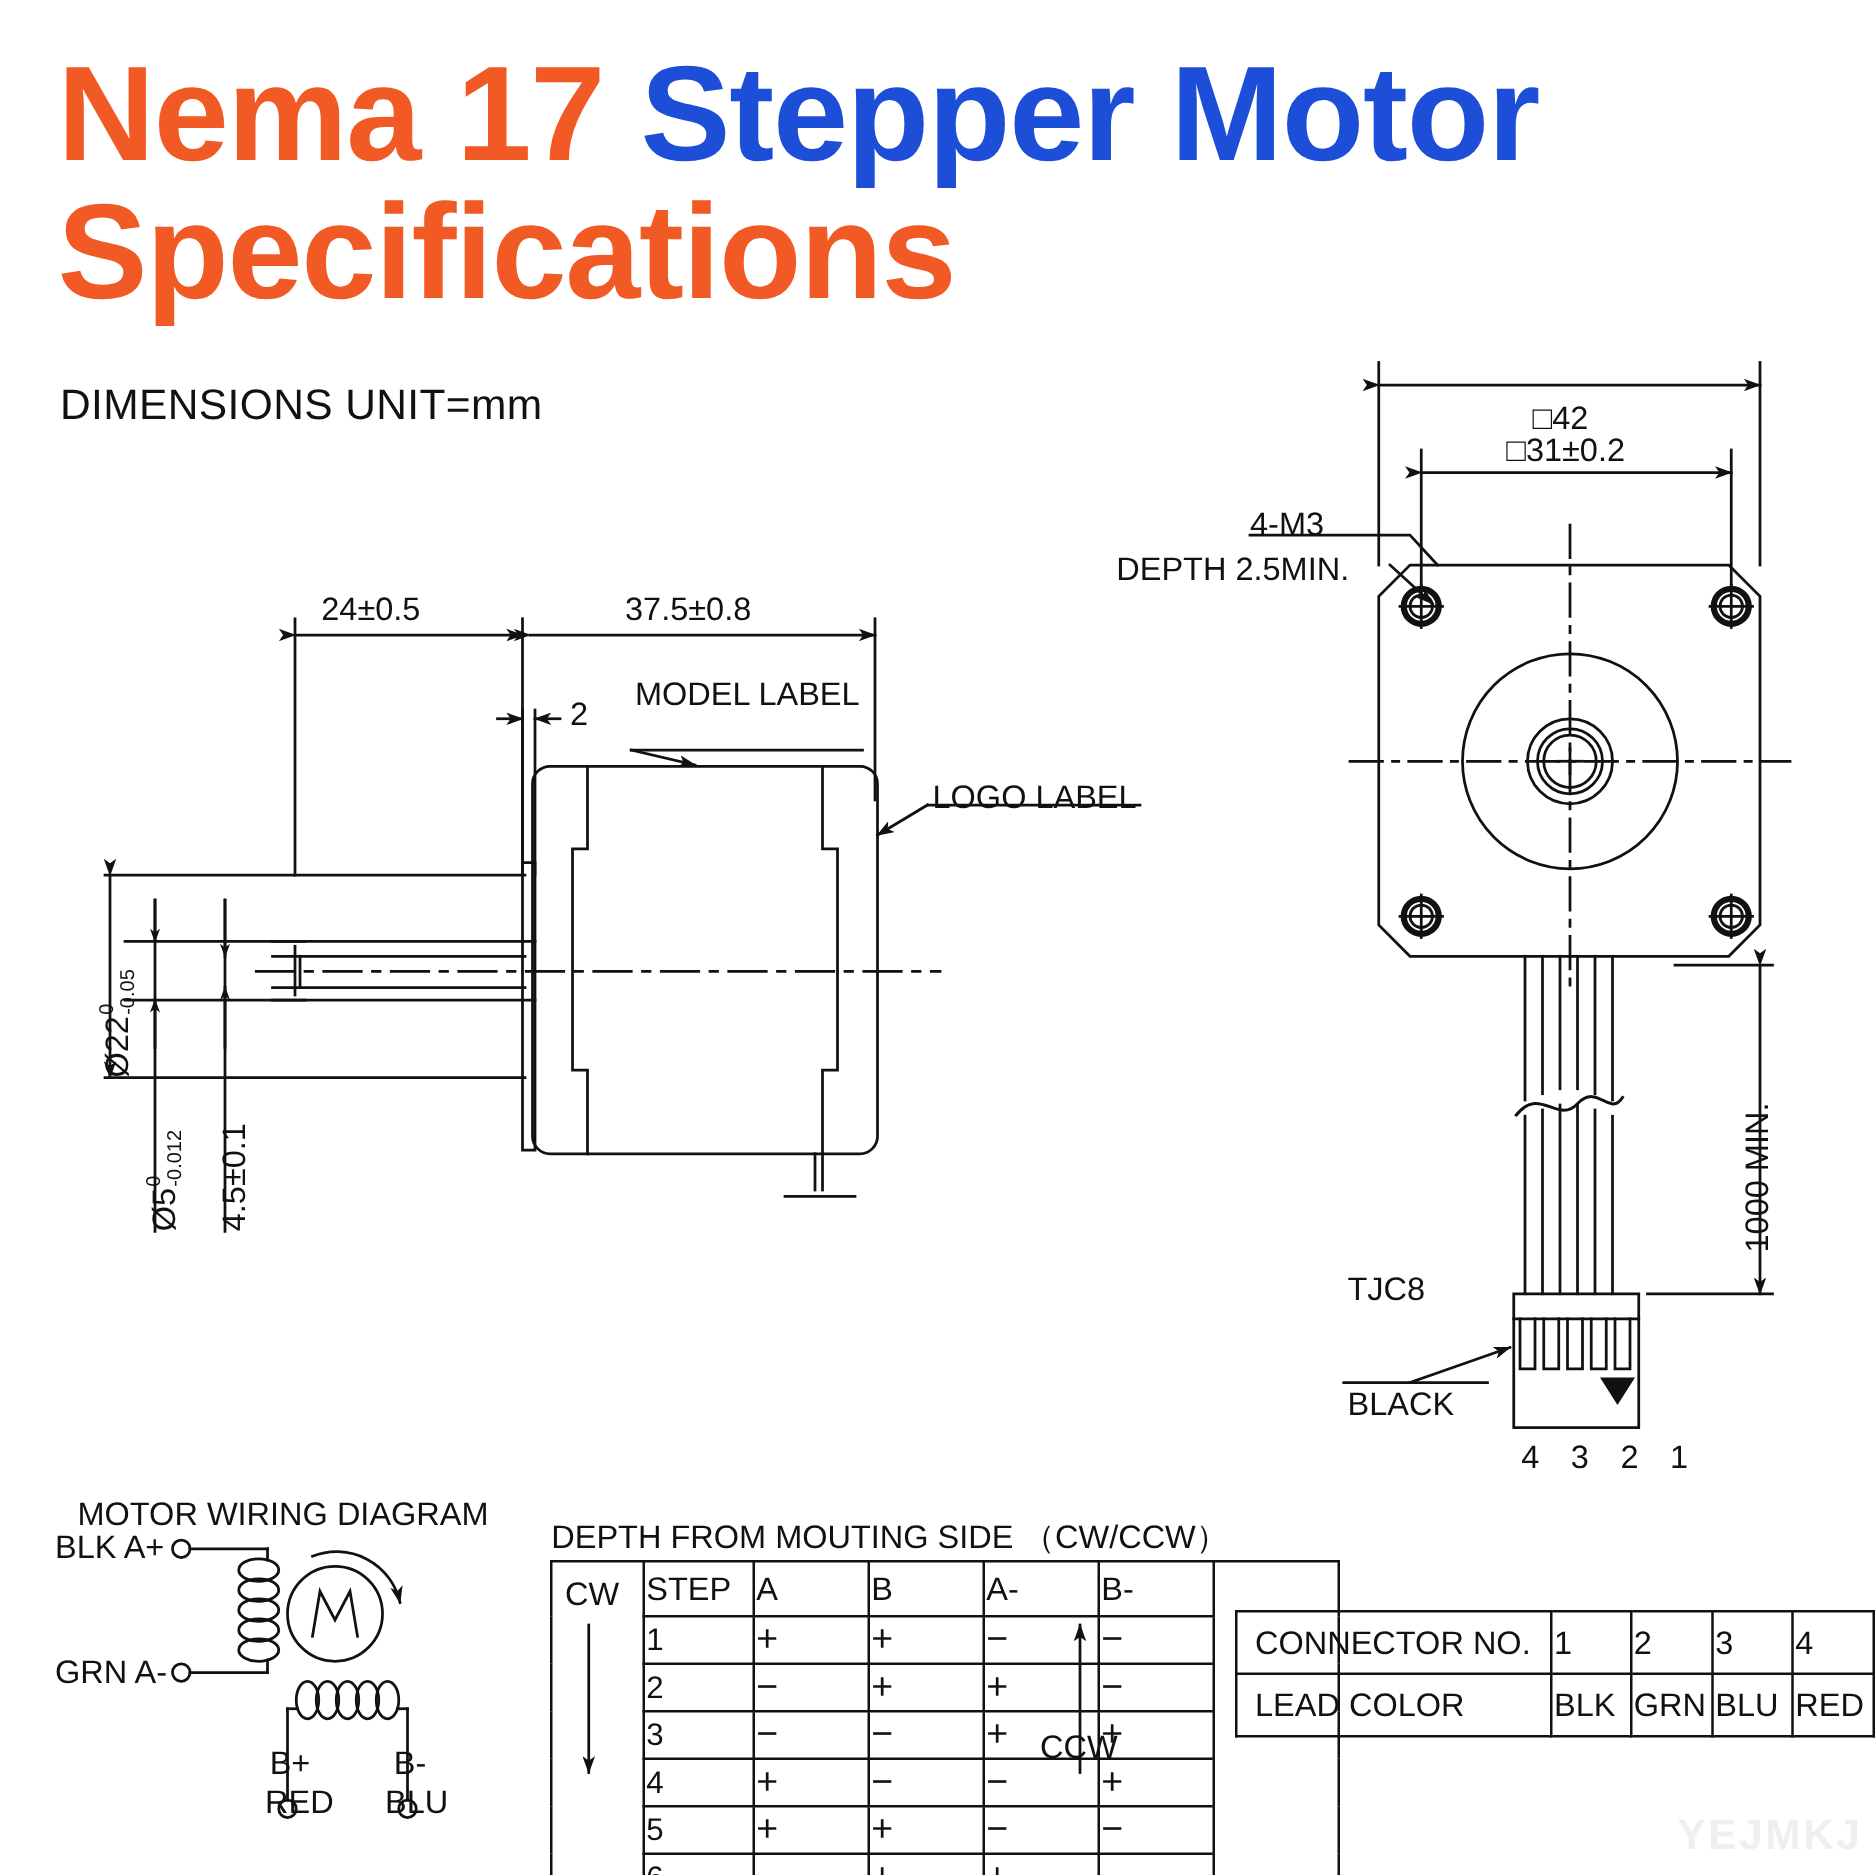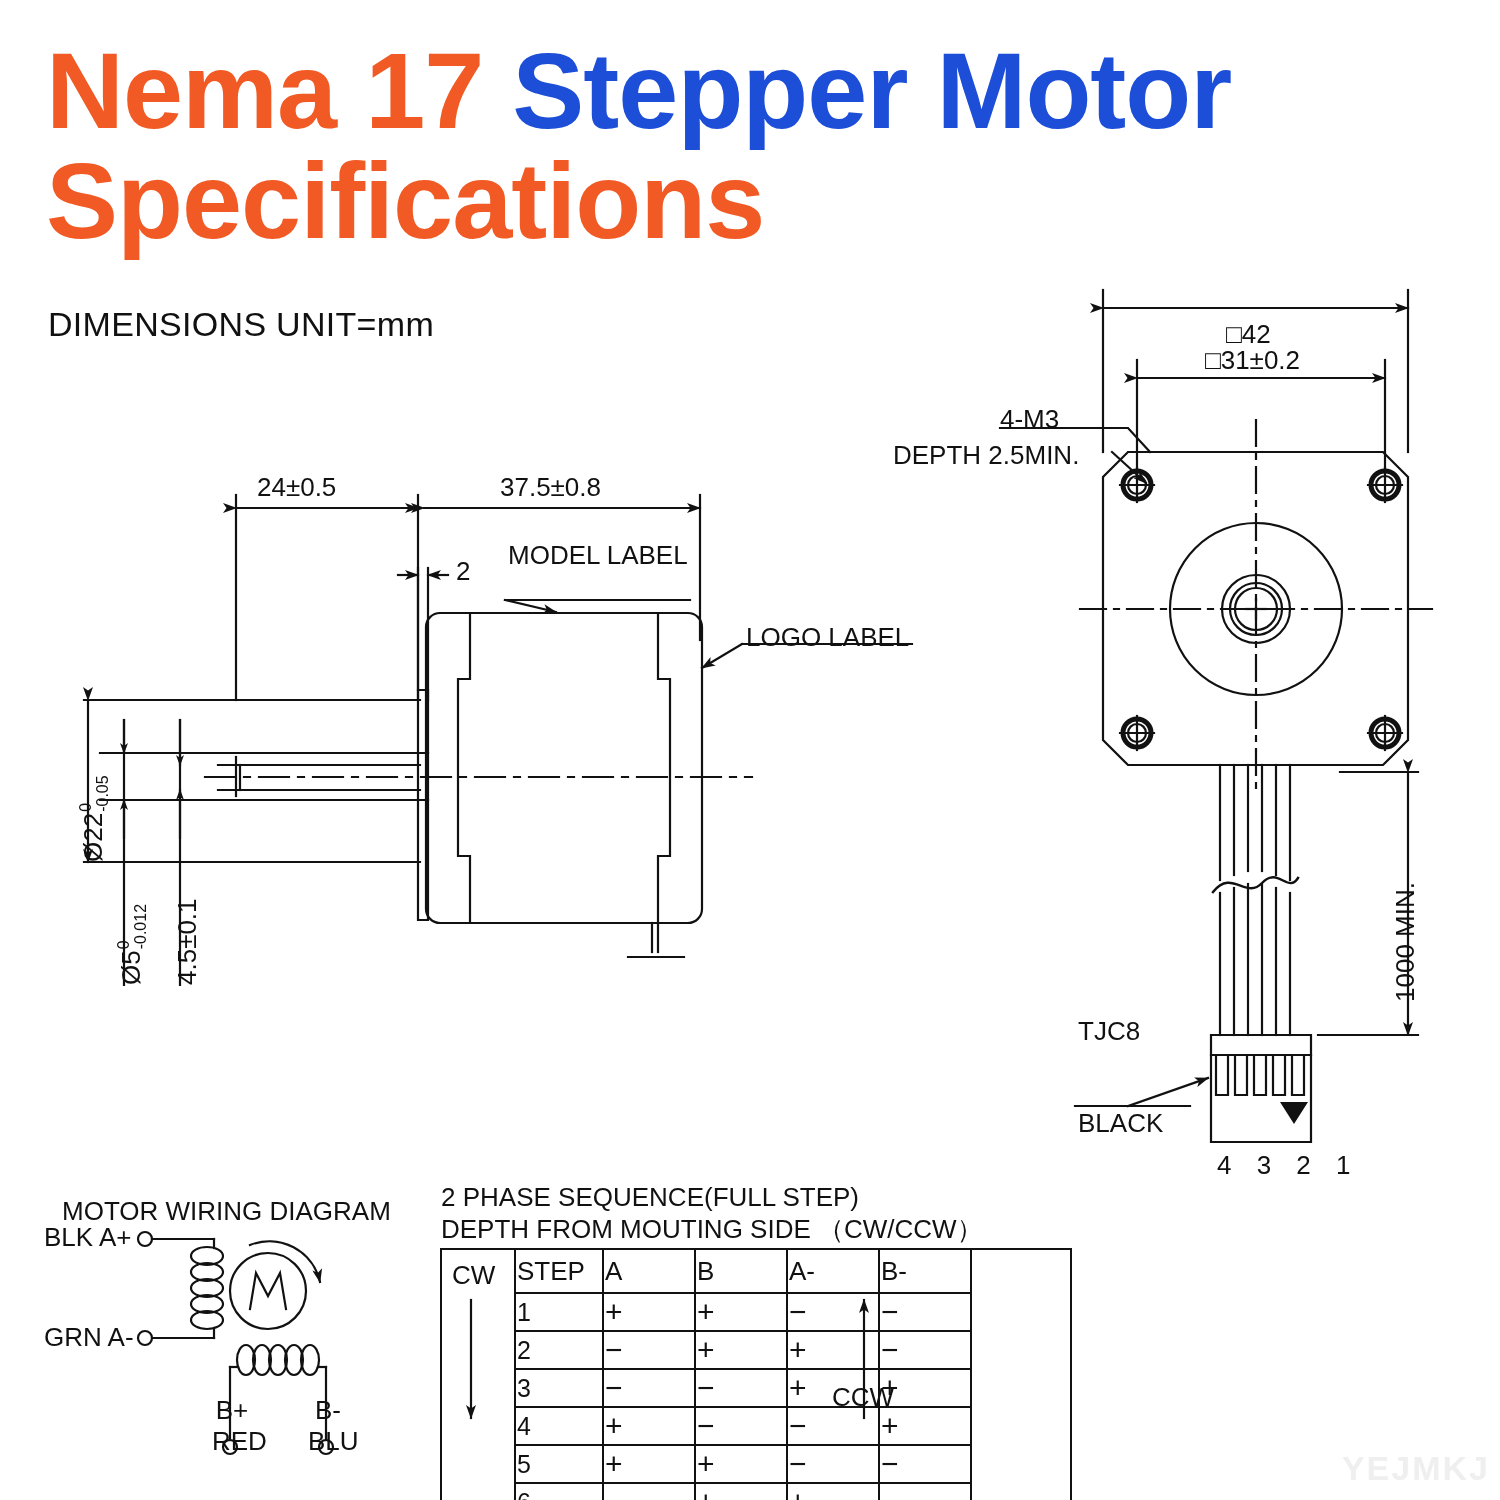--- a/index.html
+++ b/index.html
@@ -272,21 +272,20 @@
   <div class="lbl" style="left:44px;top:1322px;">GRN  A-</div>
   <div class="lbl" style="left:212px;top:1395px;text-align:center;width:40px;">
     <div>B+</div>
     <div>RED</div>
   </div>
   <div class="lbl" style="left:308px;top:1395px;text-align:center;width:40px;">
     <div>B-</div>
     <div>BLU</div>
   </div>
 
-  <div class="sectitle" style="left:441px;top:1182px;">2 PHASE SEQUENCE(FULL STEP)</div>
   <div class="sectitle" style="left:441px;top:1212px;">DEPTH FROM MOUTING SIDE （CW/CCW）</div>
   <div class="lbl" style="left:452px;top:1260px;">CW</div>
   <div class="lbl" style="left:832px;top:1382px;">CCW</div>
 
   <table class="grid" id="phase-table">
     <tbody>
       <tr>
         <td class="cwcell" rowspan="7"></td>
         <td class="stepcol hdr">STEP</td>
         <td class="datacol hdr">A</td>
@@ -333,15 +332,33 @@
       <tr>
           <td>6</td>
           <td class="datacol">−</td>
           <td class="datacol">+</td>
           <td class="datacol">+</td>
           <td class="datacol">−</td>
         </tr>
     </tbody>
   </table>
 
+  <table class="grid" id="conn-table">
+    <tbody>
+      <tr>
+        <td class="rowhdr">CONNECTOR NO.</td>
+        <td class="val">1</td>
+        <td class="val">2</td>
+        <td class="val">3</td>
+        <td class="val">4</td>
+      </tr>
+      <tr>
+        <td class="rowhdr">LEAD COLOR</td>
+        <td class="val">BLK</td>
+        <td class="val">GRN</td>
+        <td class="val">BLU</td>
+        <td class="val">RED</td>
+      </tr>
+    </tbody>
+  </table>
 
   <div class="watermark">YEJMKJ</div>
 </div>
 
 </body></html>

